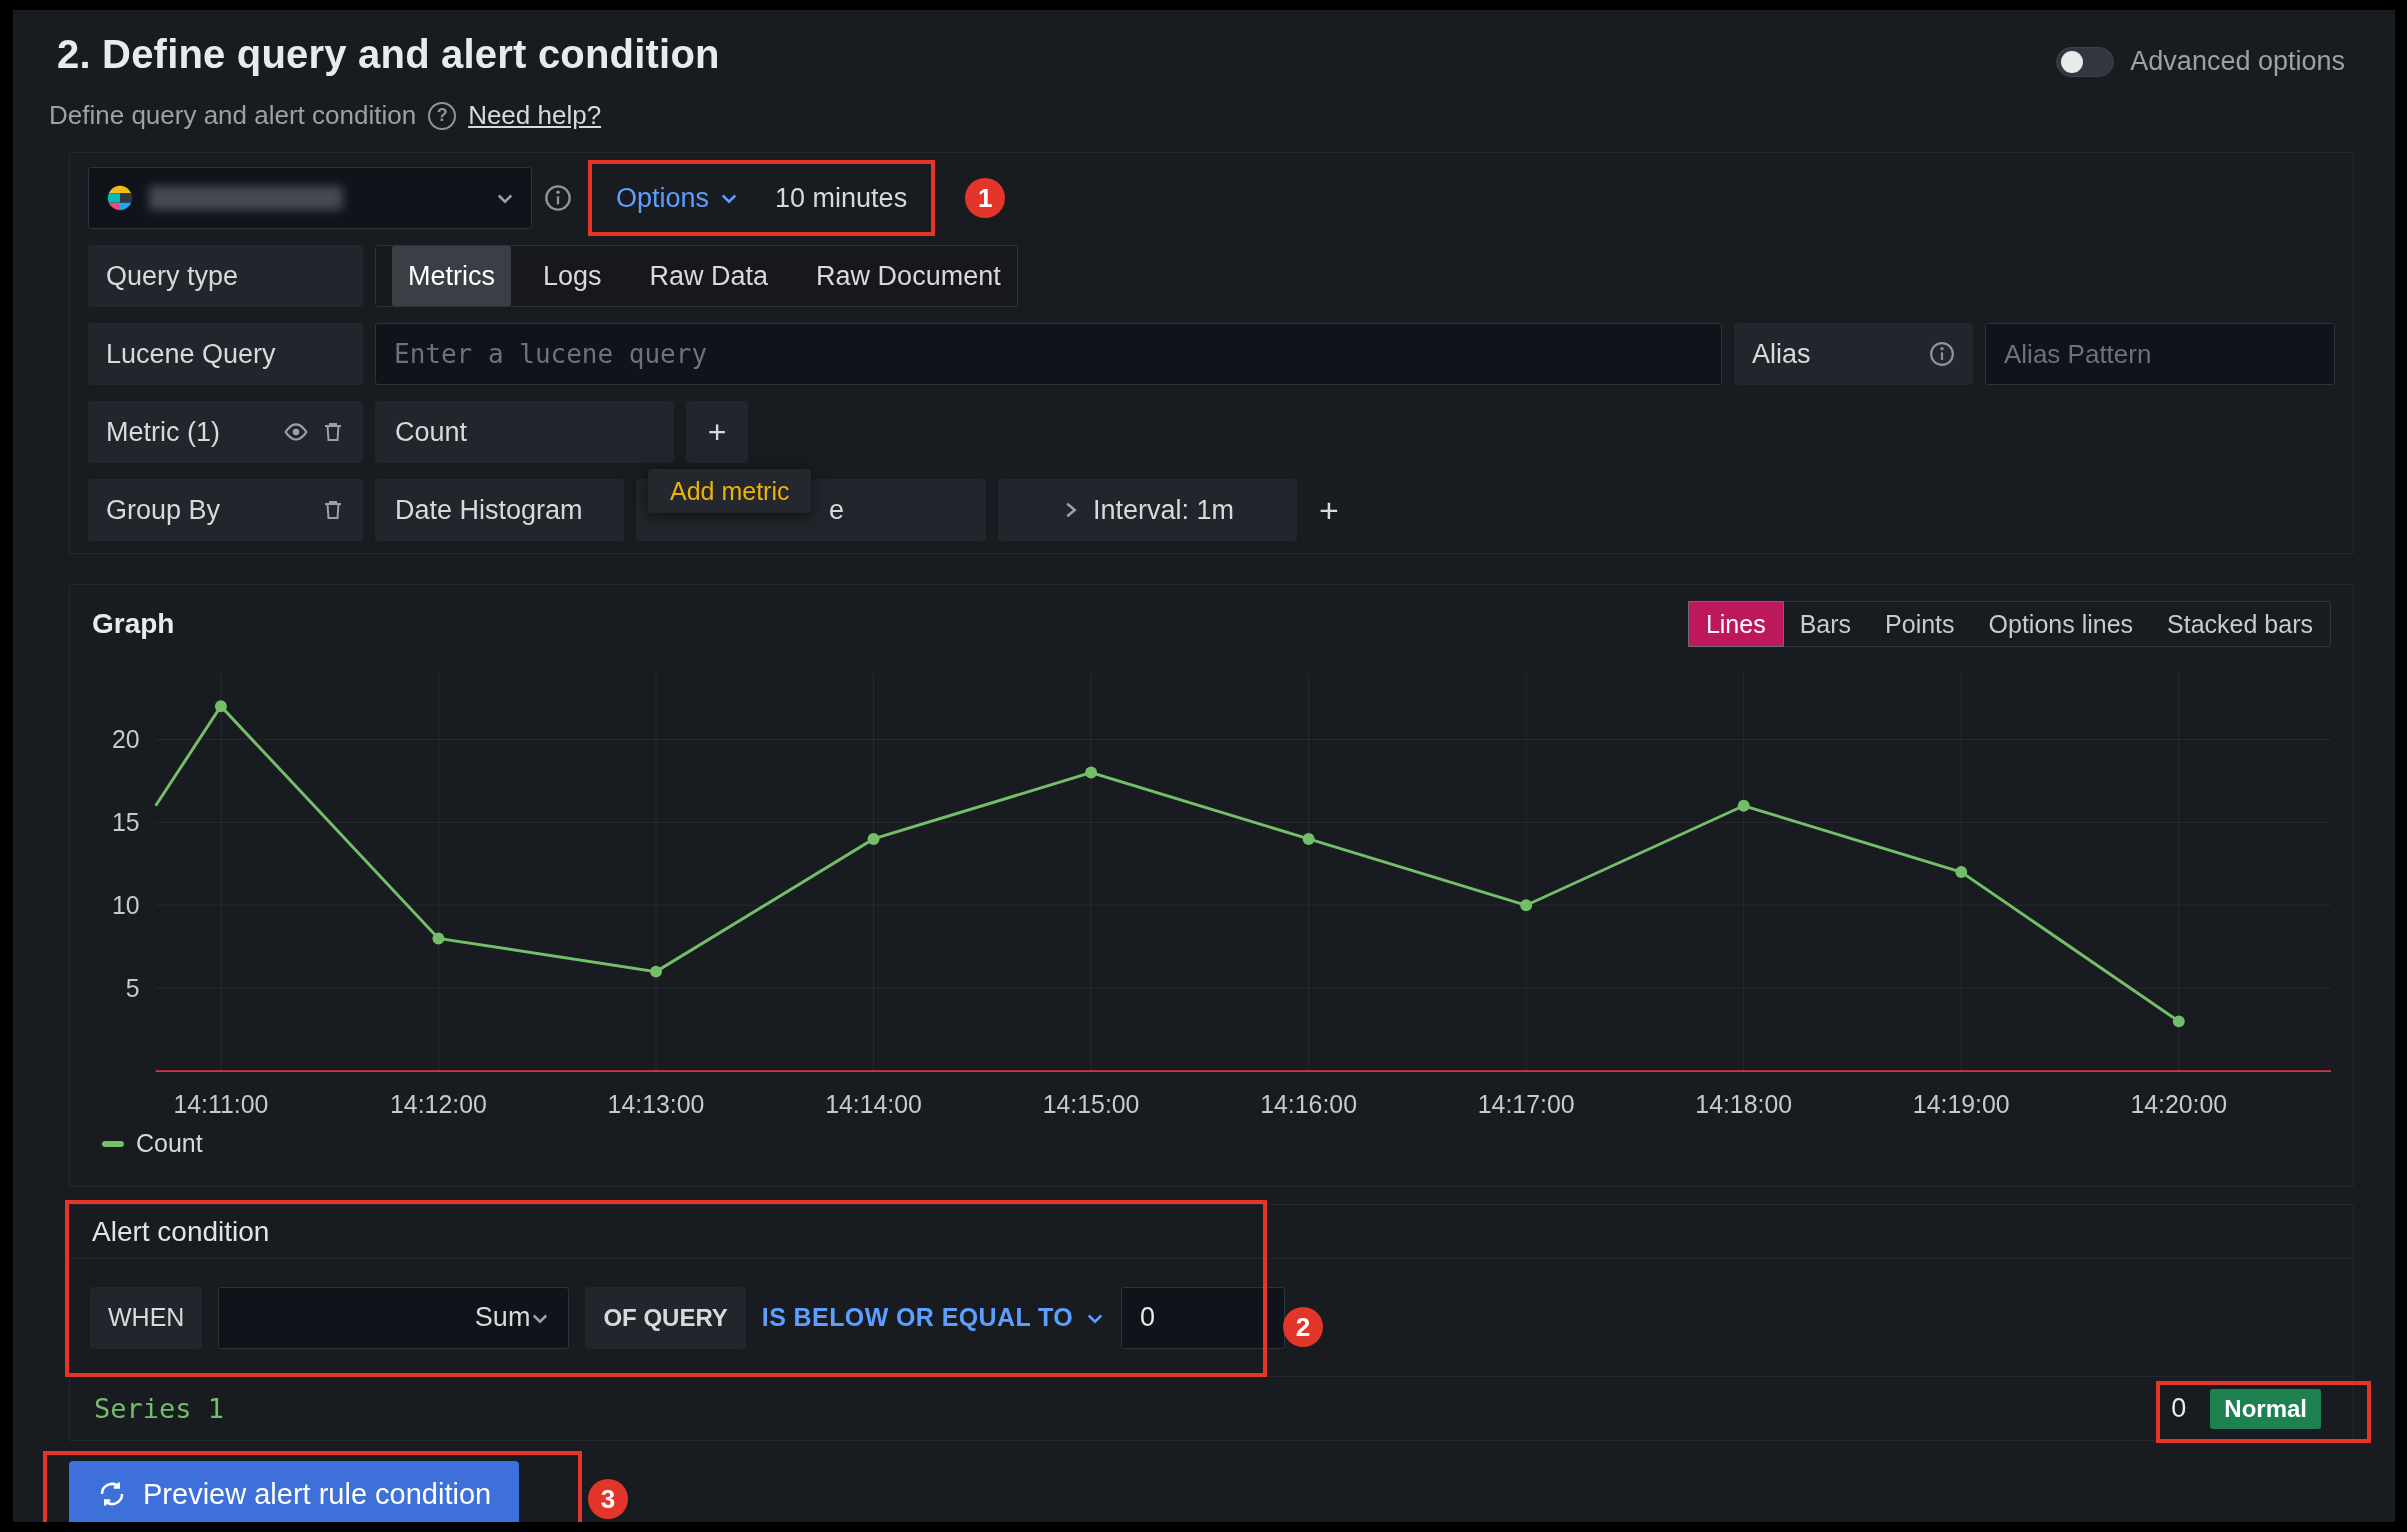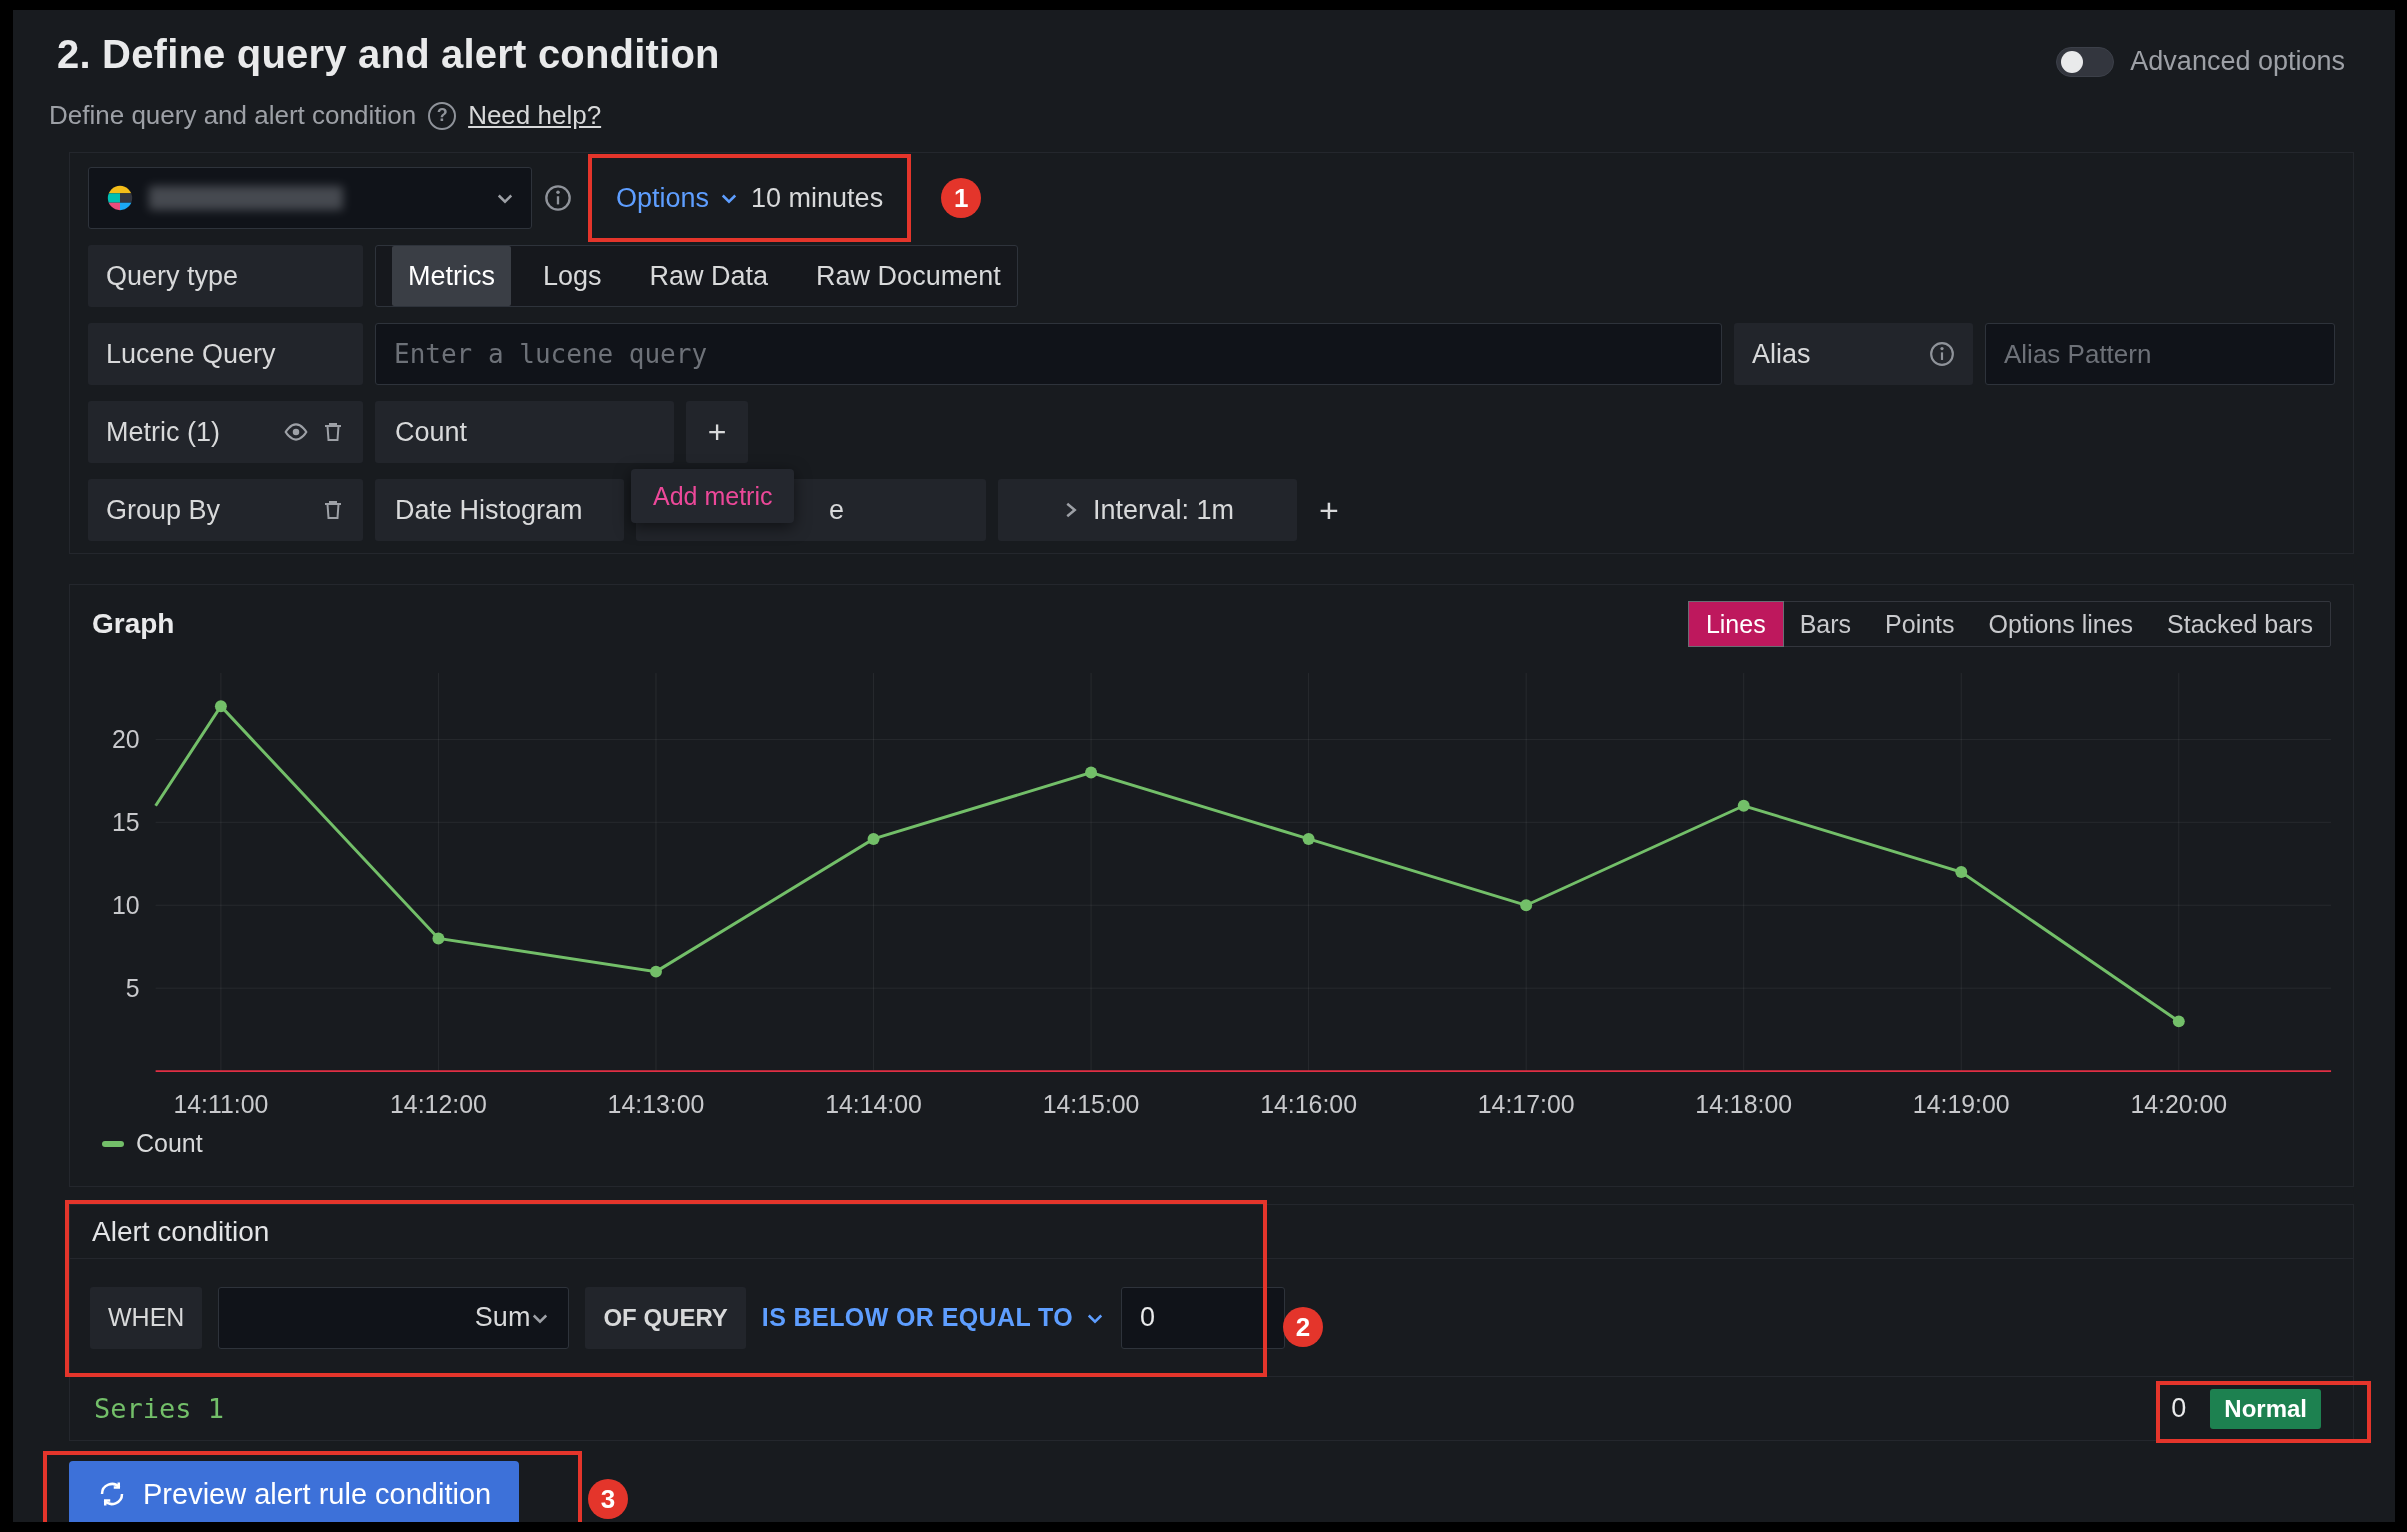--- a/index.html
+++ b/index.html
@@ -27,40 +27,40 @@
   .redbox { border: 4px solid #e4352b; }
   .badge { width: 40px; height: 40px; border-radius: 50%; background: #e4352b; color: #fff; font-size: 26px; font-weight: 700; display: flex; align-items: center; justify-content: center; flex: none; }
 
   
   .query-panel { position: absolute; left: 56px; top: 142px; width: 2285px; height: 402px; border: 1px solid #24272d; padding: 14px 18px; }
   .qrow { display: flex; align-items: center; gap: 12px; height: 62px; margin-bottom: 16px; position: relative; }
   .ds-select { width: 444px; height: 62px; background: #101319; border: 1px solid #2e333b; border-radius: 3px; display: flex; align-items: center; gap: 14px; padding: 0 16px; flex: none; }
   .ds-redacted { width: 194px; height: 24px; background: #7c8087; opacity: 0.5; filter: blur(5px); border-radius: 3px; }
   .ds-select .chev { margin-left: auto; }
   .info-icon { display: flex; flex: none; }
-  .options-wrap { height: 88px; display: flex; align-items: center; gap: 12px; padding: 0 24px; margin-left: 4px; }
+  .options-wrap { height: 76px; display: flex; align-items: center; gap: 36px; padding: 0 24px; margin-left: 4px; }
   .options-label { color: #5e9eff; font-size: 27px; font-weight: 500; display: flex; align-items: center; gap: 10px; }
   .options-label .chev { color: #5e9eff; }
   .options-value { font-size: 27px; color: #d8d9da; }
   .tab-group { display: flex; height: 62px; border: 1px solid #2e333b; border-radius: 3px; background: #16181d; align-items: stretch; }
   .tab { padding: 0 16px; display: flex; align-items: center; font-size: 27px; color: #d8d9da; cursor: default; margin-left: 16px; }
   .tab.active { background: #3a3e45; color: #fff; border-radius: 2px; }
   .grow { flex: 1 1 auto; }
   .alias-label { width: 239px; justify-content: space-between; }
   .alias-input { width: 350px; flex: none; }
   .metric-label, .groupby-label { width: 275px; }
   .metric-label span:first-child, .groupby-label span:first-child { flex: 1; }
   .count-btn { width: 299px; }
   .square-btn { width: 62px; justify-content: center; font-size: 32px; }
   .dh-btn { width: 249px; }
   .field-btn { width: 350px; padding: 0 16px; }
   .field-frag { margin-left: 177px; }
   .interval-btn { width: 299px; gap: 12px; justify-content: center; }
   .ghost-plus { font-size: 34px; color: #d8d9da; padding: 0 10px; }
-  .tooltip { position: absolute; left: 543px; top: -10px; height: 54px; background: #24272e; border-radius: 4px; padding: 0 22px; display: flex; align-items: center; font-size: 25px; color: #ec4899; box-shadow: 0 4px 16px rgba(0,0,0,0.55); z-index: 5; white-space: nowrap; }
+  .tooltip { position: absolute; left: 560px; top: -10px; height: 44px; background: #24272e; border-radius: 4px; padding: 0 22px; display: flex; align-items: center; font-size: 25px; color: #eab308; box-shadow: 0 4px 16px rgba(0,0,0,0.55); z-index: 5; white-space: nowrap; }
 
   
   .graph-panel { position: absolute; left: 56px; top: 574px; width: 2285px; height: 603px; border: 1px solid #24272d; }
   .graph-header { display: flex; align-items: center; justify-content: space-between; padding: 16px 22px 6px 22px; }
   .graph-title { font-size: 28px; font-weight: 600; color: #e9eaeb; }
   .mode-group { display: flex; border: 1px solid #33363d; border-radius: 2px; height: 46px; align-items: stretch; }
   .mode { padding: 0 17px; display: flex; align-items: center; font-size: 25px; color: #c9cacd; }
   .mode.active { background: #be185d; outline: 1px solid #6a6d74; color: #fff; }
   #chart-svg { display: block; margin: 2px 0 0 8px; }
   .grid-line { stroke: rgba(255,255,255,0.07); stroke-width: 1; }

